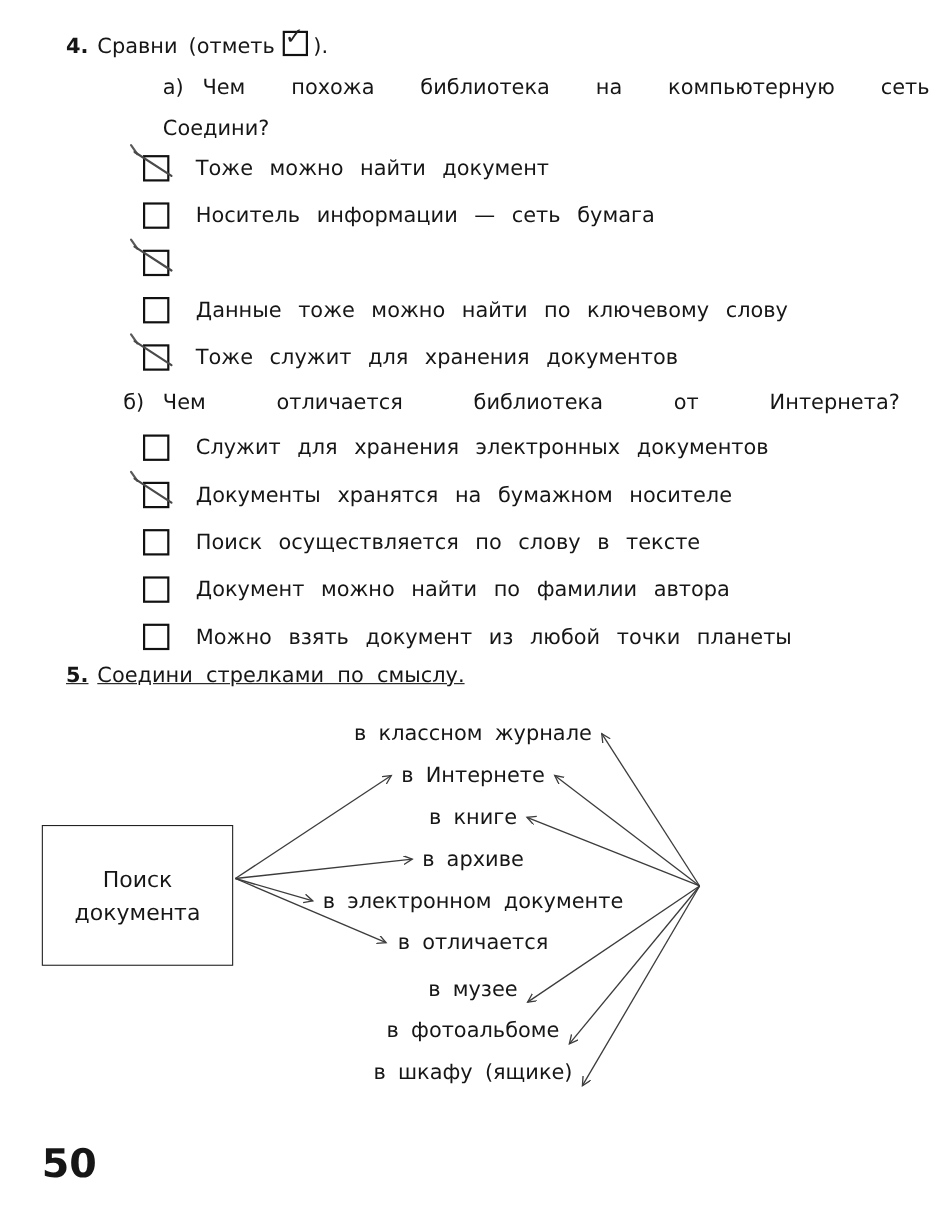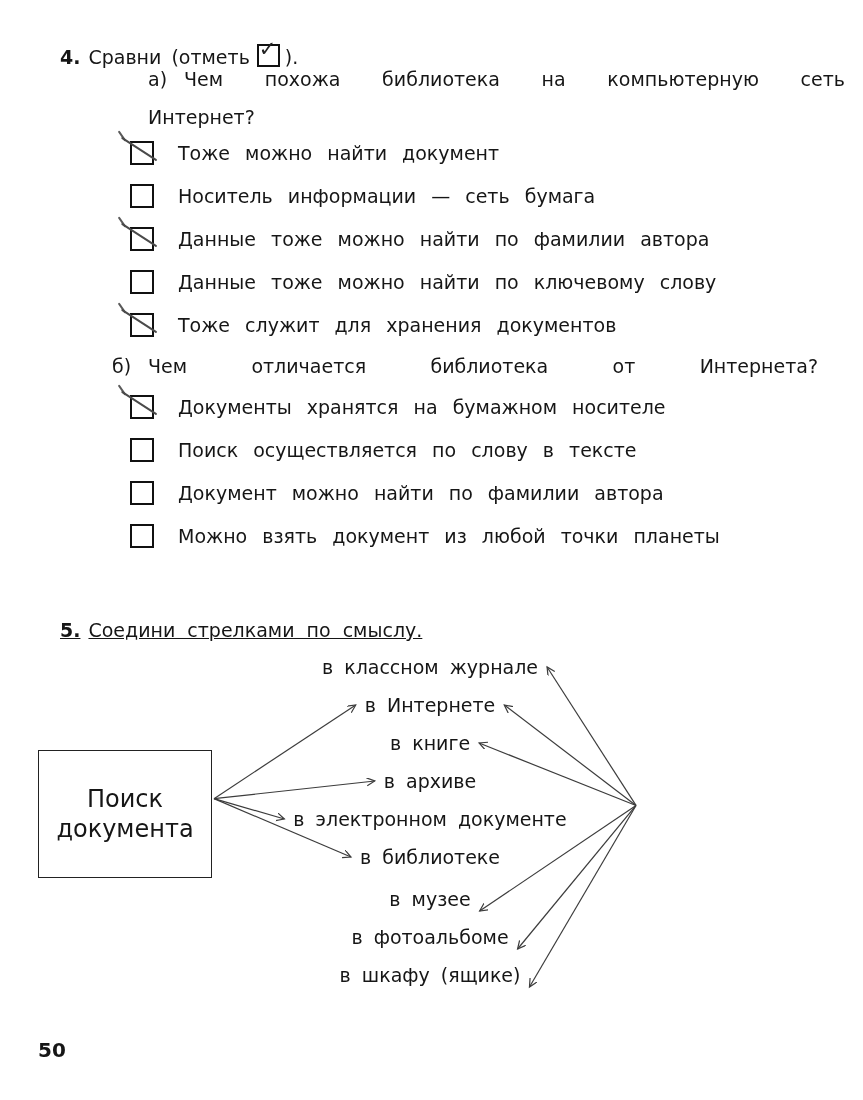--- a/index.html
+++ b/index.html
@@ -2,21 +2,21 @@
 <html><head>
 <meta charset="utf-8">
 <style>
   html,body { margin:0; padding:0; background:#ffffff; }
   .page {
     position:relative; width:863px; height:1100px; overflow:hidden;
     font-family:"DejaVu Sans","Liberation Sans",sans-serif;
     font-size:19px; color:#161616; background:#fff;
   }
 
-  .task-header { position:absolute; white-space:nowrap; word-spacing:4px;margin-top:16px; }
+  .task-header { position:absolute; white-space:nowrap; word-spacing:4px; }
   #task4-header { left:60px; top:28px; }
   #task5-header { left:60px; top:603px; word-spacing:6px;text-decoration:underline; }
   .task-num { font-weight:bold; margin-right:8px; }
 
   
   .glyph-box {
     display:inline-block; width:19px; height:19px; border:2.5px solid #111;
     position:relative; vertical-align:-3px; margin:0 5px 0 7px;
   }
   .glyph-box .tick {
@@ -52,71 +52,74 @@
   .item-text { word-spacing:9px; white-space:nowrap; }
 
   
   #options { position:absolute; left:120px; top:648px; width:620px; text-align:center; }
   .option { height:38px; line-height:38px; word-spacing:5px; }
   .option.gap { margin-top:4px; }
 
   .match-box {
     position:absolute; border:1.5px solid #222; display:flex;
     align-items:center; justify-content:center; text-align:center;
-    font-size:24px; line-height:30px; word-spacing:2px;
+    font-size:20px; line-height:30px; word-spacing:2px;
   }
   #left-box  { left:38px;  top:750px; width:172px; height:126px; }
   #right-box { left:638px; top:744px; width:190px; height:126px; }
 
   #connections { position:absolute; left:0; top:0; width:863px; height:1100px; pointer-events:none; }
 
-  .page-number { position:absolute; left:38px; top:1038px; font-size:20px; font-weight:bold; }
+  .page-number { position:absolute; left:38px; top:1038px; font-size:36px; font-weight:bold; }
 </style>
 </head>
 <body>
 
 <div class="page" id="page">
 
   <div class="task-header" id="task4-header">
     <span class="task-num">4.</span><span>Сравни (отметь</span><span class="glyph-box"><span class="tick">✓</span></span><span>).</span>
   </div>
 
   <div class="question" id="question-a">
     <span class="jline"><span class="q-label">а)</span><span>Чем похожа библиотека на компьютерную сеть</span></span>
-    <span>Интернет?</span>
+    <span>Соедини?</span>
   </div>
 
   <div class="checklist" id="checklist-a">
     <div class="check-row">
       <span class="checkbox checked"></span>
       <span class="item-text">Тоже можно найти документ</span>
     </div>
     <div class="check-row">
       <span class="checkbox"></span>
       <span class="item-text">Носитель информации — сеть бумага</span>
     </div>
     <div class="check-row">
       <span class="checkbox checked"></span>
-      <span class="item-text">Данные тоже можно найти по фамилии автора</span>
     </div>
     <div class="check-row">
       <span class="checkbox"></span>
       <span class="item-text">Данные тоже можно найти по ключевому слову</span>
     </div>
     <div class="check-row">
       <span class="checkbox checked"></span>
       <span class="item-text">Тоже служит для хранения документов</span>
     </div>
   </div>
 
   <div class="question" id="question-b">
     <span class="q-label">б)</span><span>Чем отличается библиотека от Интернета?</span>
   </div>
 
   <div class="checklist" id="checklist-b">
+    <div class="check-row">
+      <span class="checkbox"></span>
+      <span class="item-text">Служит для хранения электронных документов</span>
+    </div>
     <div class="check-row">
       <span class="checkbox checked"></span>
       <span class="item-text">Документы хранятся на бумажном носителе</span>
     </div>
     <div class="check-row">
       <span class="checkbox"></span>
       <span class="item-text">Поиск осуществляется по слову в тексте</span>
     </div>
     <div class="check-row">
       <span class="checkbox"></span>
@@ -131,21 +134,21 @@
   <div class="task-header" id="task5-header">
     <span class="task-num">5.</span><span>Соедини стрелками по смыслу.</span>
   </div>
 
   <div id="options">
     <div class="option"><span>в классном журнале</span></div>
     <div class="option"><span>в Интернете</span></div>
     <div class="option"><span>в книге</span></div>
     <div class="option"><span>в архиве</span></div>
     <div class="option"><span>в электронном документе</span></div>
-    <div class="option"><span>в библиотеке</span></div>
+    <div class="option"><span>в отличается</span></div>
     <div class="option gap"><span>в музее</span></div>
     <div class="option"><span>в фотоальбоме</span></div>
     <div class="option"><span>в шкафу (ящике)</span></div>
   </div>
 
   <div class="match-box" id="left-box">
     <span>Поиск документа</span>
   </div>
 
   <svg id="connections" xmlns="http://www.w3.org/2000/svg">

